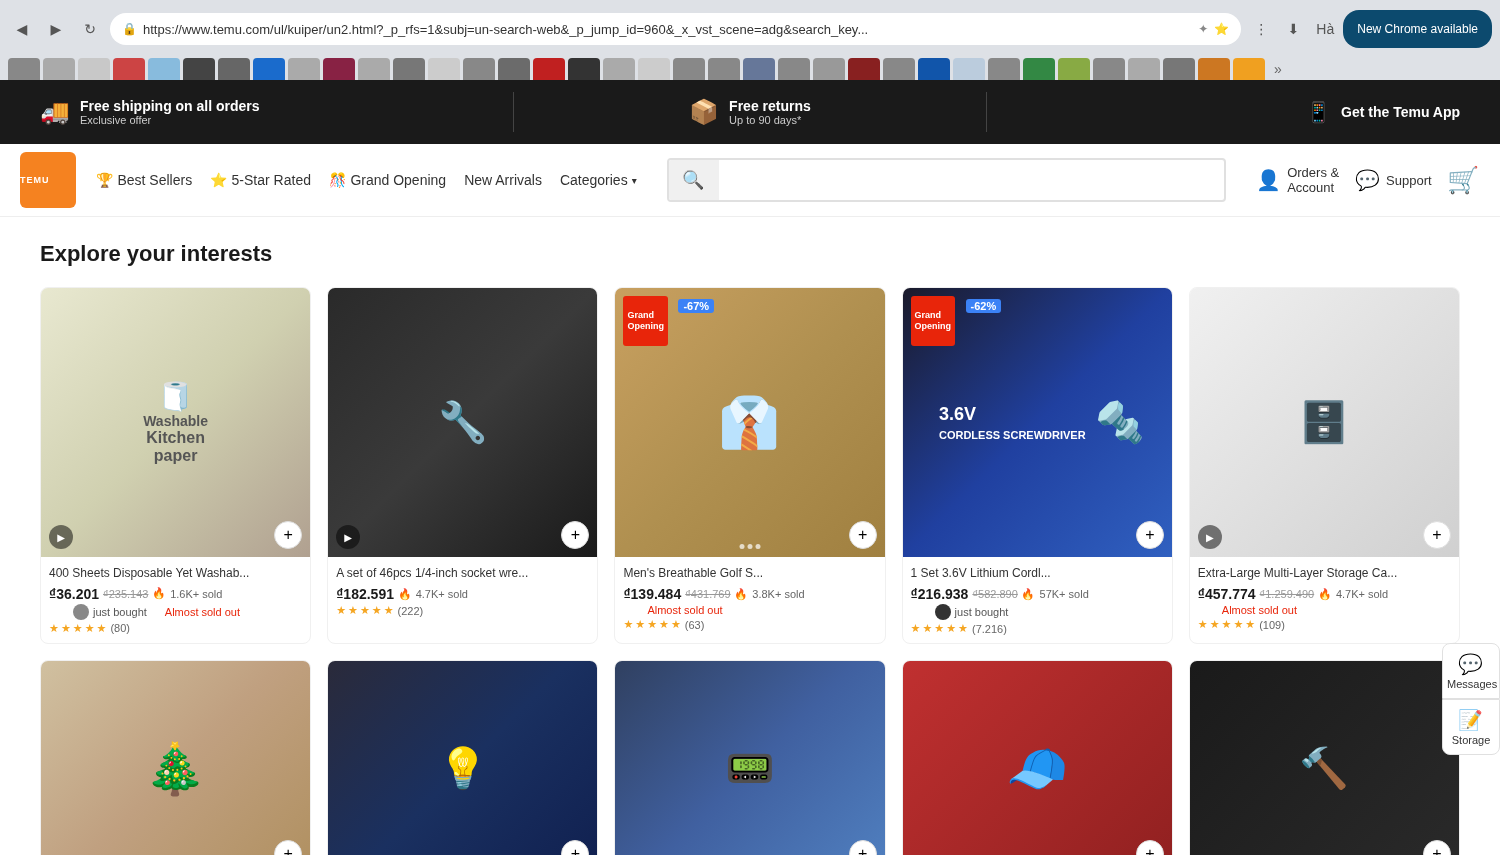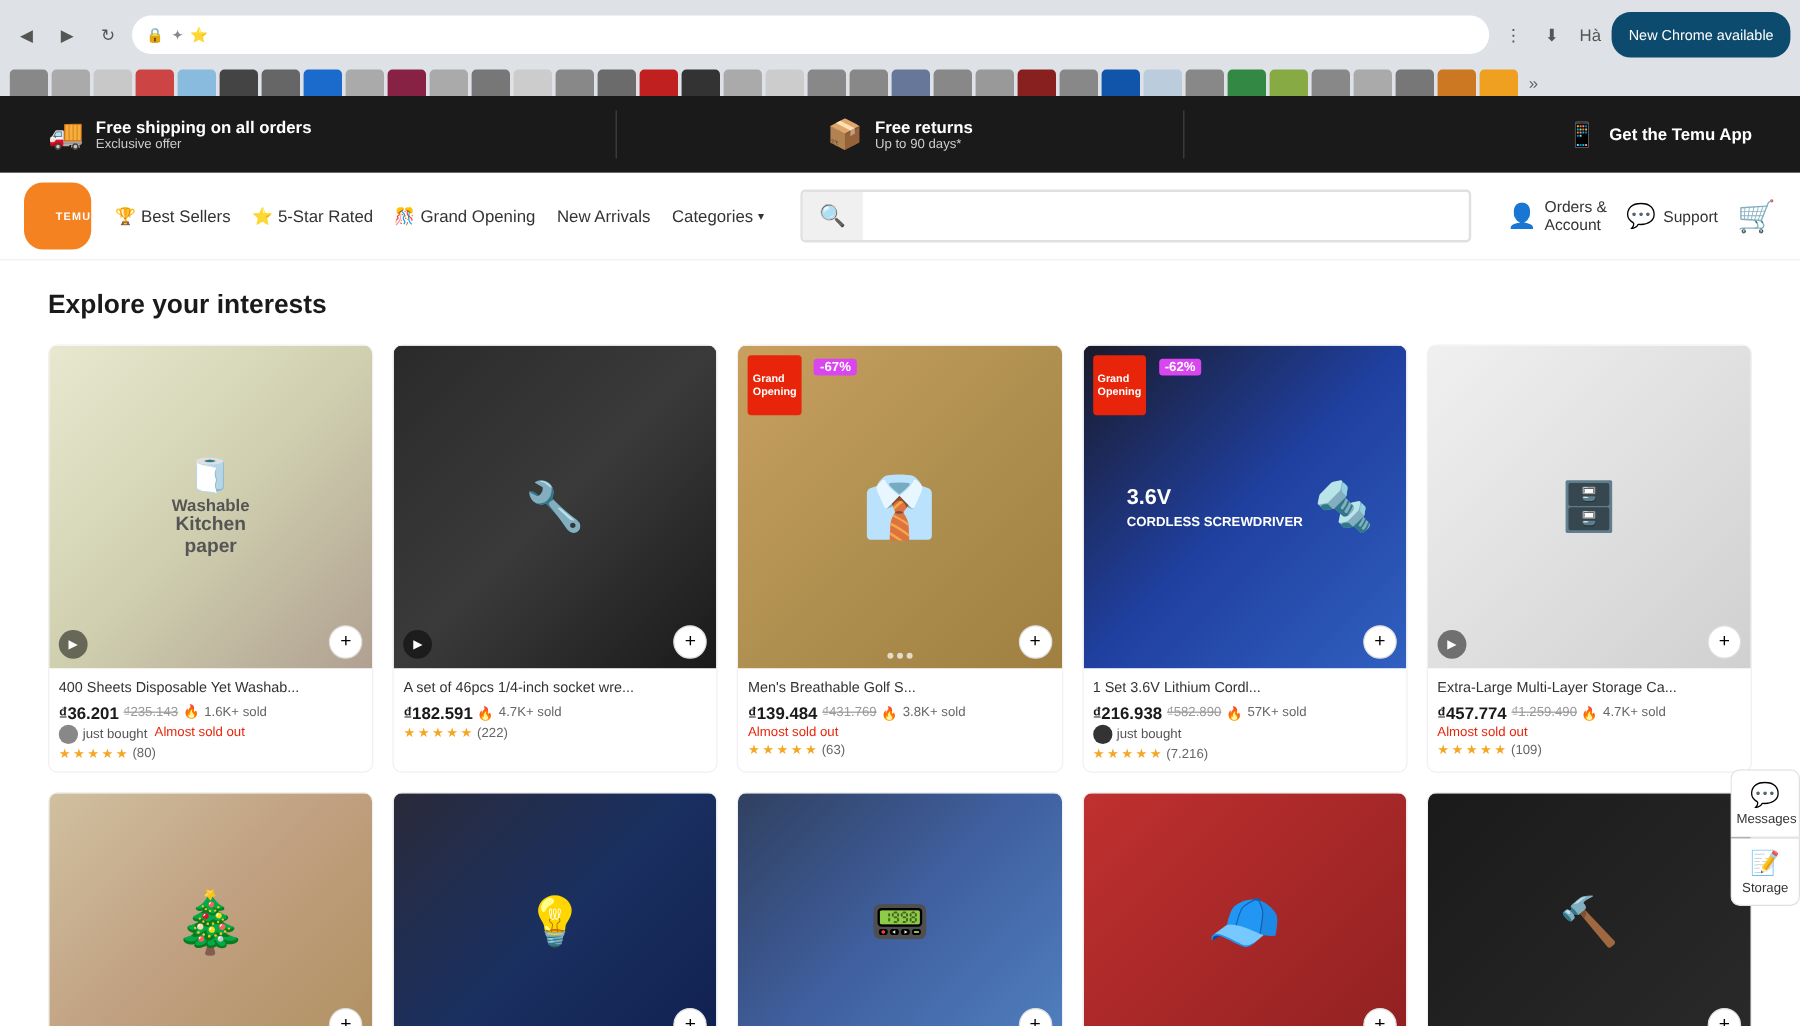--- a/index.html
+++ b/index.html
@@ -107,23 +107,23 @@
     .main-nav {
       background: white;
       display: flex;
       align-items: center;
       padding: 8px 20px;
       gap: 20px;
       border-bottom: 1px solid #eee;
     }
     .logo {
       background: #f58220;
-      border-radius: 16px;
+      border-radius: 6px;
       width: 56px; height: 56px;
-      display: flex; align-items: center; justify-content: flex-end;
+      display: flex; align-items: center; justify-content: flex-start;
       color: white;
       font-weight: bold;
       font-size: 13px;
       flex-shrink: 0;
     }
     .logo-inner { text-align: center; line-height: 1.2; }
     .nav-links {
       display: flex;
       align-items: center;
       gap: 18px;
@@ -244,21 +244,21 @@
     .grand-opening-badge {
       background: #e8250a;
       color: white;
       font-size: 9px;
       padding: 14px 4px;
       border-radius: 3px;
       font-weight: bold;
       line-height: 1.2;
     }
     .discount-badge {
-      background: #d946ef;
+      background: #3b82f6;
       color: white;
       font-size: 11px;
       font-weight: bold;
       padding: 1px 5px;
       border-radius: 3px;
       display: inline-block;
       margin-left: 3px;
     }
     .img-dots {
       position: absolute;
@@ -315,23 +315,24 @@
       color: #999;
       text-decoration: line-through;
     }
     .sold-count {
       font-size: 11px;
       color: #666;
     }
     .fire-icon { color: #f5a623; font-size: 11px; }
     .status-row {
       display: flex;
-      align-items: flex-start;
-      gap: 6px;
+      align-items: center;
+      gap: 18px;
       margin-bottom: 2px;
+      margin-left: 24px;
     }
     .almost-sold-out {
       color: #e8250a;
       font-size: 11px;
       font-weight: 500;
     }
     .just-bought {
       display: flex;
       align-items: center;
       gap: 4px;
@@ -381,20 +382,21 @@
 </head>
 <body>
 
 <div class="browser-chrome">
   <div class="browser-toolbar">
     <button class="nav-btn">◀</button>
     <button class="nav-btn">▶</button>
     <button class="nav-btn">↻</button>
     <div class="address-bar">
       <span style="color:#666; font-size:12px;">🔒</span>
+      <span class="address-bar-url">https://www.temu.com/ul/kuiper/un2.html?_p_rfs=1&amp;subj=un-search-web&amp;_p_jump_id=960&amp;_x_vst_scene=adg&amp;search_key...</span>
       <span style="color:#888; font-size:12px;">✦</span>
       <span style="color:#888; font-size:12px;">⭐</span>
     </div>
     <div class="chrome-actions">
       <button class="chrome-action-btn">⋮</button>
       <button class="chrome-action-btn">⬇</button>
       <button class="chrome-action-btn">Hà</button>
       <button class="new-chrome-btn">New Chrome available</button>
     </div>
   </div>

